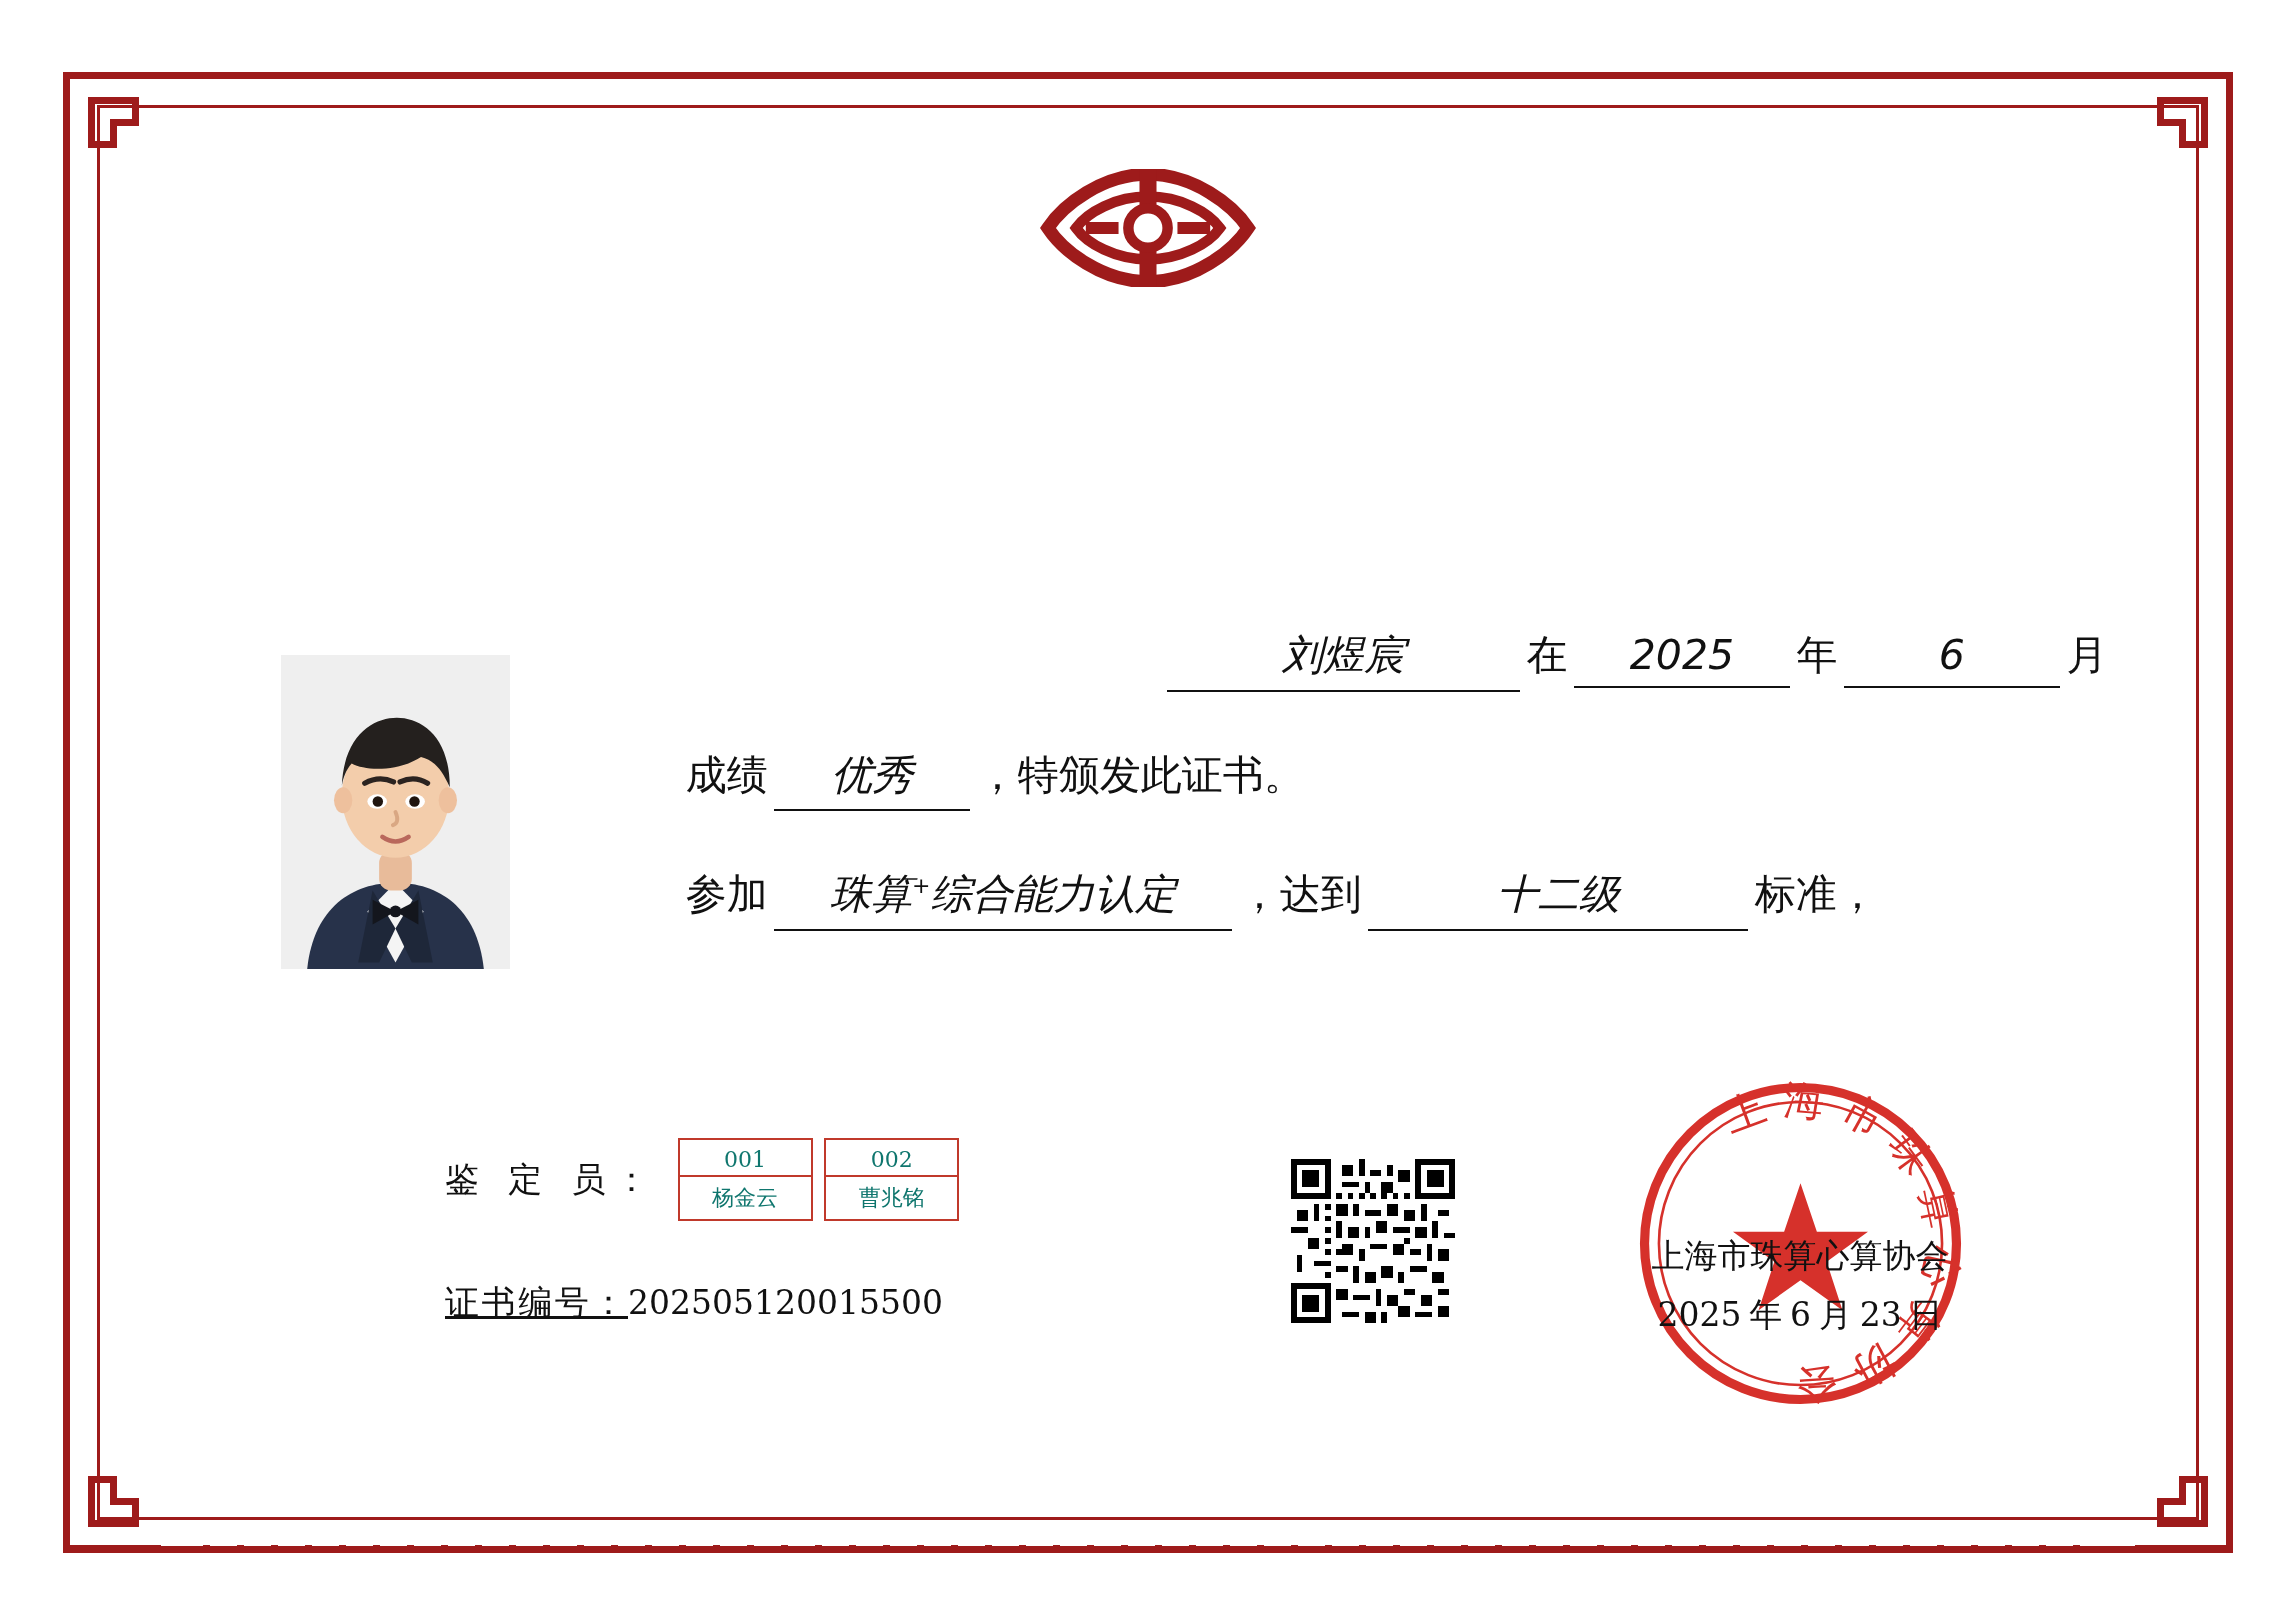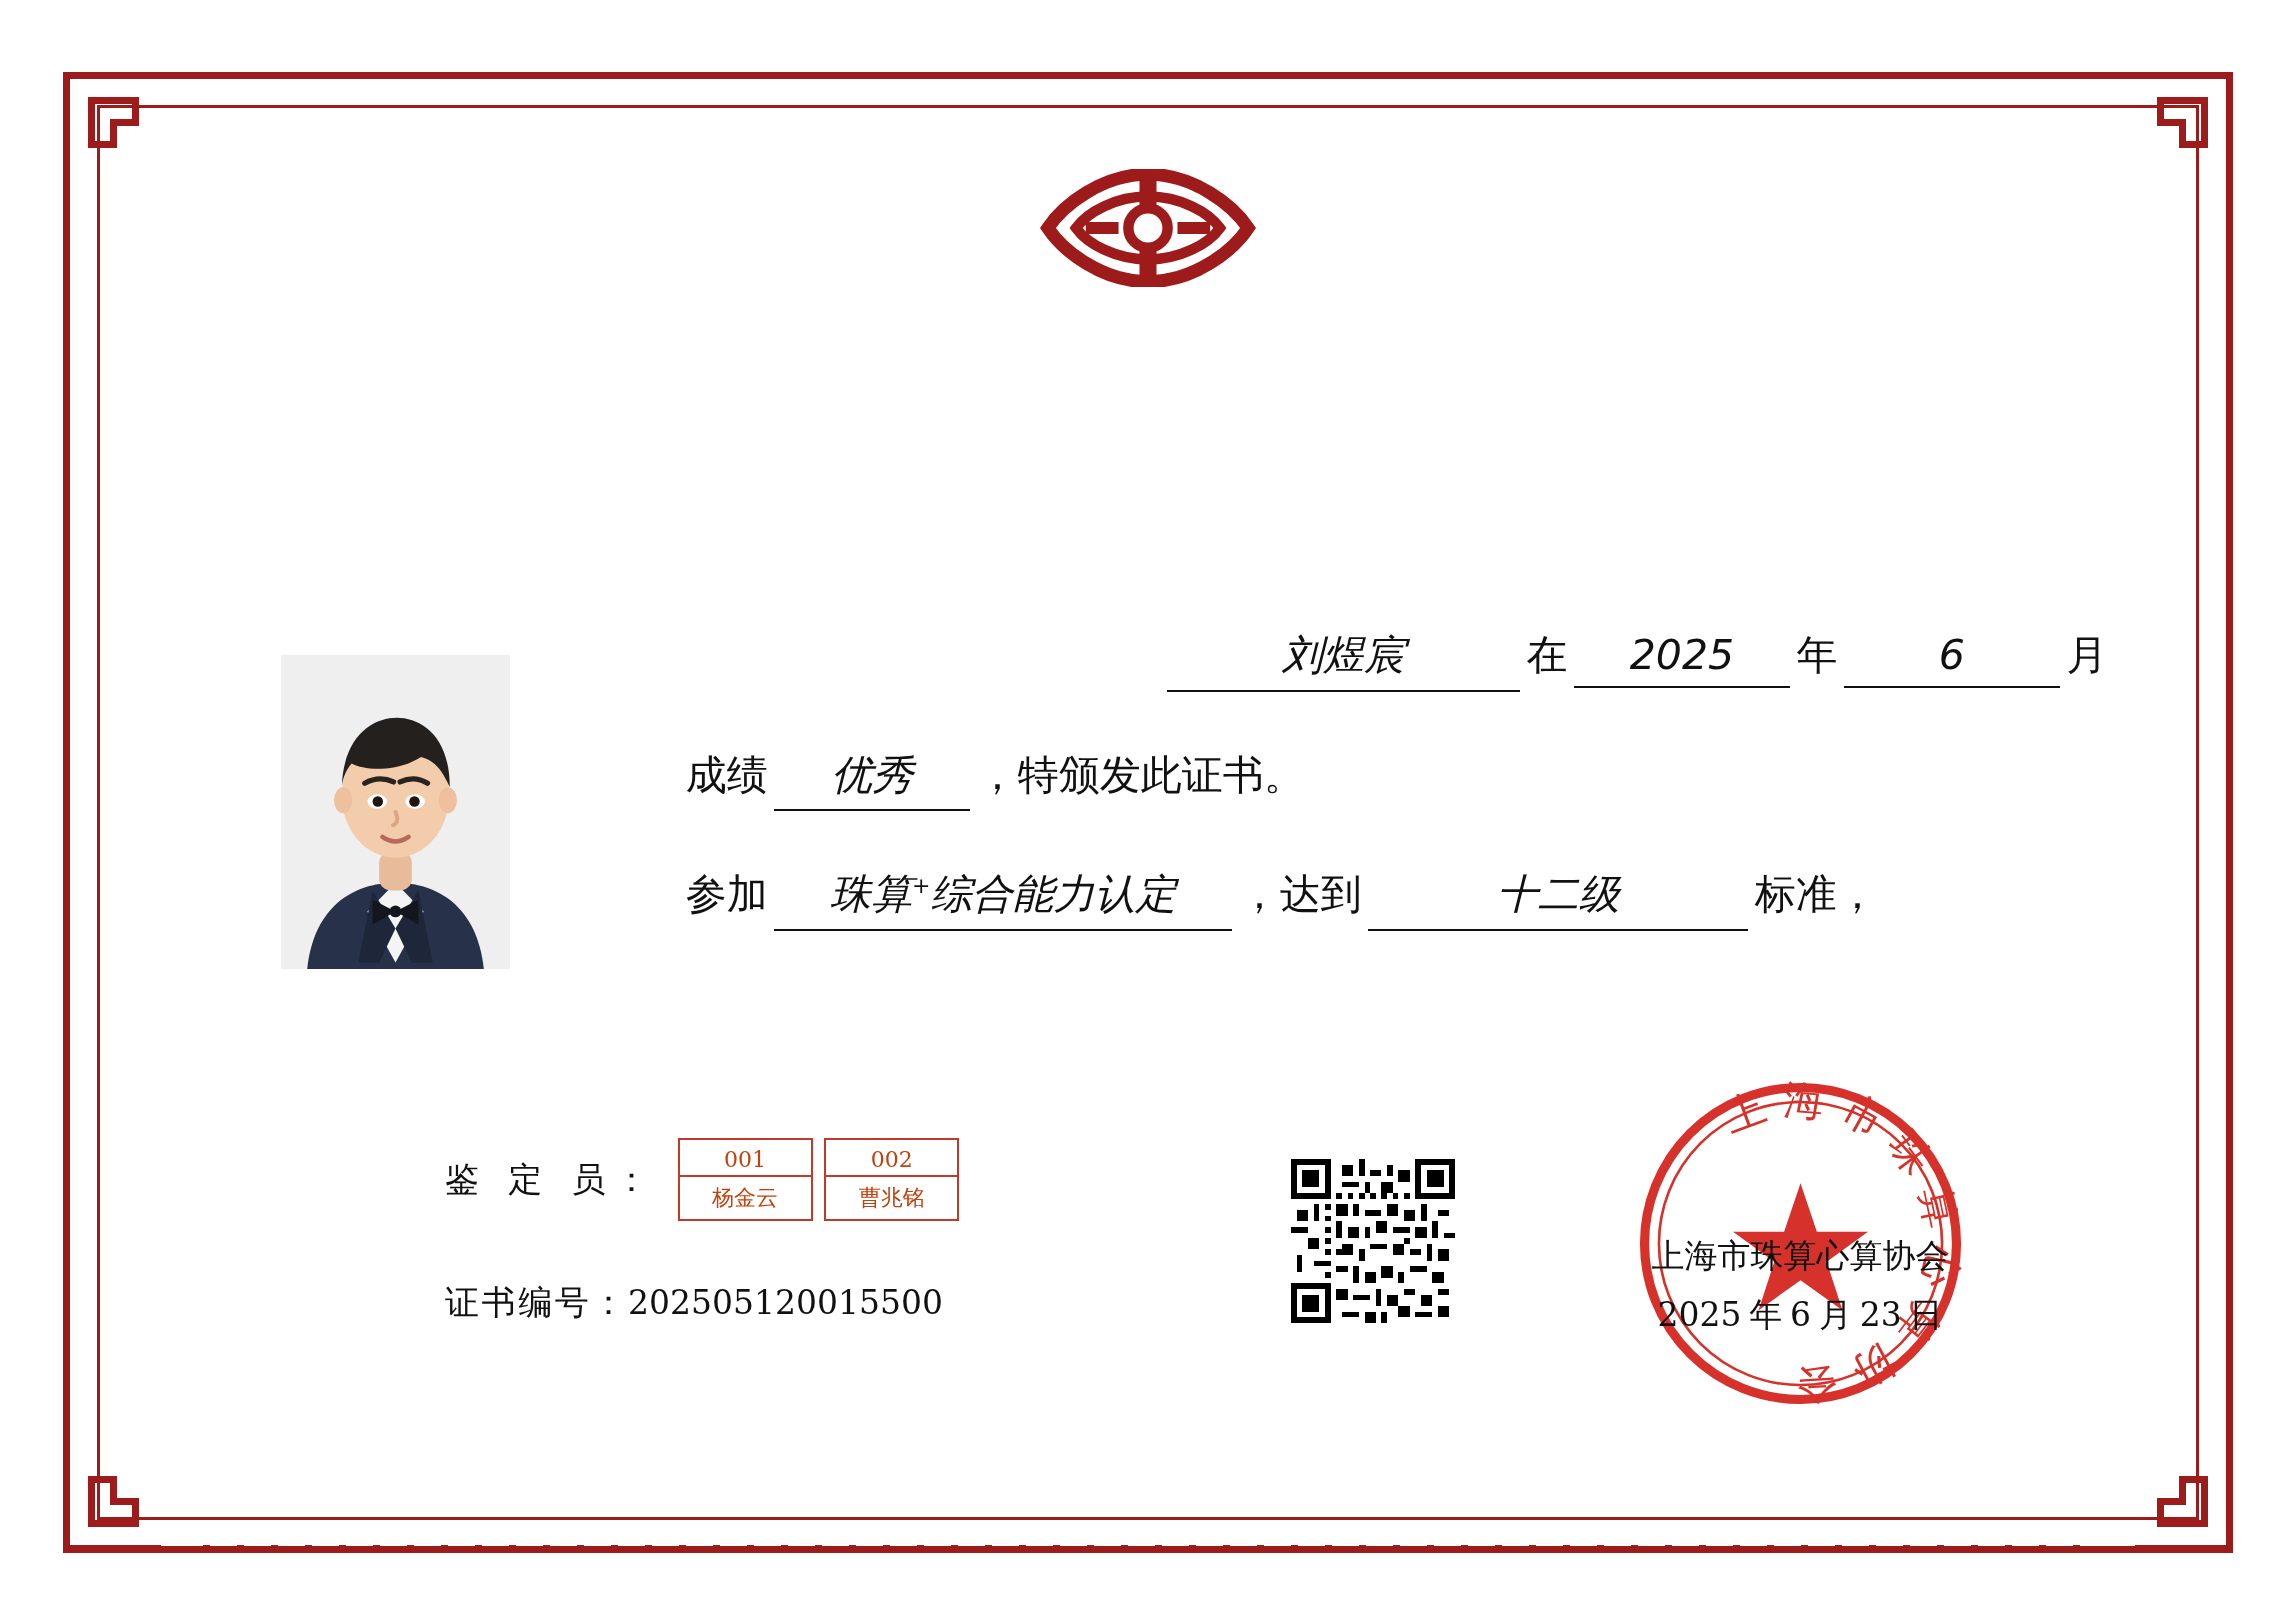--- a/index.html
+++ b/index.html
@@ -182,21 +182,21 @@
     font-size: 34px;
     font-family: "DejaVu Sans", "Liberation Sans", sans-serif;
     color: #111;
   }
   .examiners .lbl { letter-spacing: 9.2px; margin-right: 7.9px; }
   .stamp-box {
     width: 131px;
     border: 2px solid #c0392b;
     margin-left: 11.8px;
     text-align: center;
-    color: #c2410c;
+    color: #0f766e;
     font-family: "DejaVu Serif", "Liberation Serif", serif;
   }
   .stamp-box .num {
     font-size: 22px;
     padding: 6.5px 0 3.9px;
     border-bottom: 2px solid #c0392b;
   }
   .stamp-box .nm {
     font-size: 22px;
     padding: 5.2px 0 6.5px;
@@ -206,21 +206,21 @@
   .certno {
     position: absolute;
     left: 445px;
     top: 1280px;
     display: flex;
     align-items: baseline;
     font-size: 34px;
     font-family: "DejaVu Sans", "Liberation Sans", sans-serif;
     color: #111;
   }
-  .certno .lbl { letter-spacing: 2.6px; }
+  .certno .lbl { letter-spacing: 2.6px; text-decoration: underline; }
   .certno .val {
     font-family: "DejaVu Serif", "Liberation Serif", serif;
     font-size: 33px;
   }
 
   
   .qr {
     position: absolute;
     left: 1291px;
     top: 1159px;

